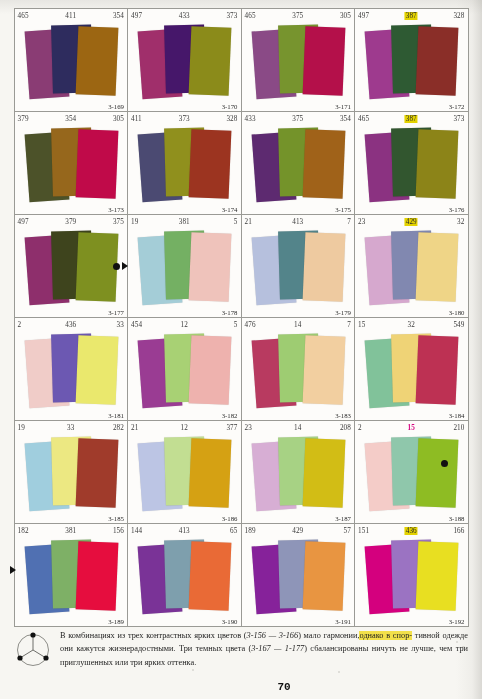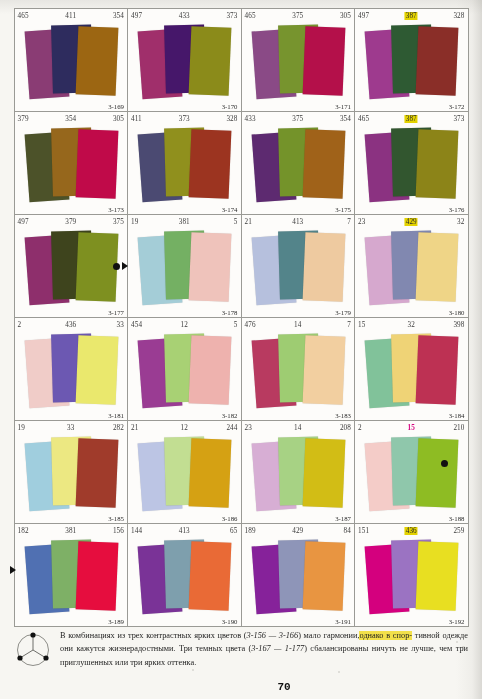--- a/index.html
+++ b/index.html
@@ -303,21 +303,21 @@
           <div class="sw a" style="background: rgb(184, 58, 96);"></div>
           <div class="sw b" style="background: rgb(158, 204, 114);"></div>
           <div class="sw c" style="background: rgb(242, 207, 160);"></div>
         </div>
         <div class="code">3-183</div>
       </div>
       <div class="cell">
         <div class="labels">
           <span>15</span>
           <span class="l2">32</span>
-          <span>398</span>
+          <span>549</span>
         </div>
         <div class="swatches">
           <div class="sw a" style="background: rgb(129, 194, 154);"></div>
           <div class="sw b" style="background: rgb(239, 211, 118);"></div>
           <div class="sw c" style="background: rgb(189, 49, 83);"></div>
         </div>
         <div class="code">3-184</div>
       </div>
       <div class="cell">
         <div class="labels">
@@ -329,21 +329,21 @@
           <div class="sw a" style="background: rgb(160, 206, 222);"></div>
           <div class="sw b" style="background: rgb(236, 232, 130);"></div>
           <div class="sw c" style="background: rgb(160, 59, 43);"></div>
         </div>
         <div class="code">3-185</div>
       </div>
       <div class="cell">
         <div class="labels">
           <span>21</span>
           <span class="l2">12</span>
-          <span>244</span>
+          <span>377</span>
         </div>
         <div class="swatches">
           <div class="sw a" style="background: rgb(188, 197, 228);"></div>
           <div class="sw b" style="background: rgb(194, 222, 146);"></div>
           <div class="sw c" style="background: rgb(213, 161, 19);"></div>
         </div>
         <div class="code">3-186</div>
       </div>
       <div class="cell">
         <div class="labels">
@@ -394,34 +394,34 @@
           <div class="sw a" style="background: rgb(122, 51, 151);"></div>
           <div class="sw b" style="background: rgb(126, 159, 173);"></div>
           <div class="sw c" style="background: rgb(233, 106, 54);"></div>
         </div>
         <div class="code">3-190</div>
       </div>
       <div class="cell">
         <div class="labels">
           <span>189</span>
           <span class="l2">429</span>
-          <span>84</span>
+          <span>57</span>
         </div>
         <div class="swatches">
           <div class="sw a" style="background: rgb(134, 34, 154);"></div>
           <div class="sw b" style="background: rgb(142, 149, 184);"></div>
           <div class="sw c" style="background: rgb(232, 149, 65);"></div>
         </div>
         <div class="code">3-191</div>
       </div>
       <div class="cell">
         <div class="labels">
           <span>151</span>
           <span class="l2 mark">436</span>
-          <span>259</span>
+          <span>166</span>
         </div>
         <div class="swatches">
           <div class="sw a" style="background: rgb(212, 0, 126);"></div>
           <div class="sw b" style="background: rgb(155, 115, 194);"></div>
           <div class="sw c" style="background: rgb(232, 223, 33);"></div>
         </div>
         <div class="code">3-192</div>
       </div>
     </div>
 

